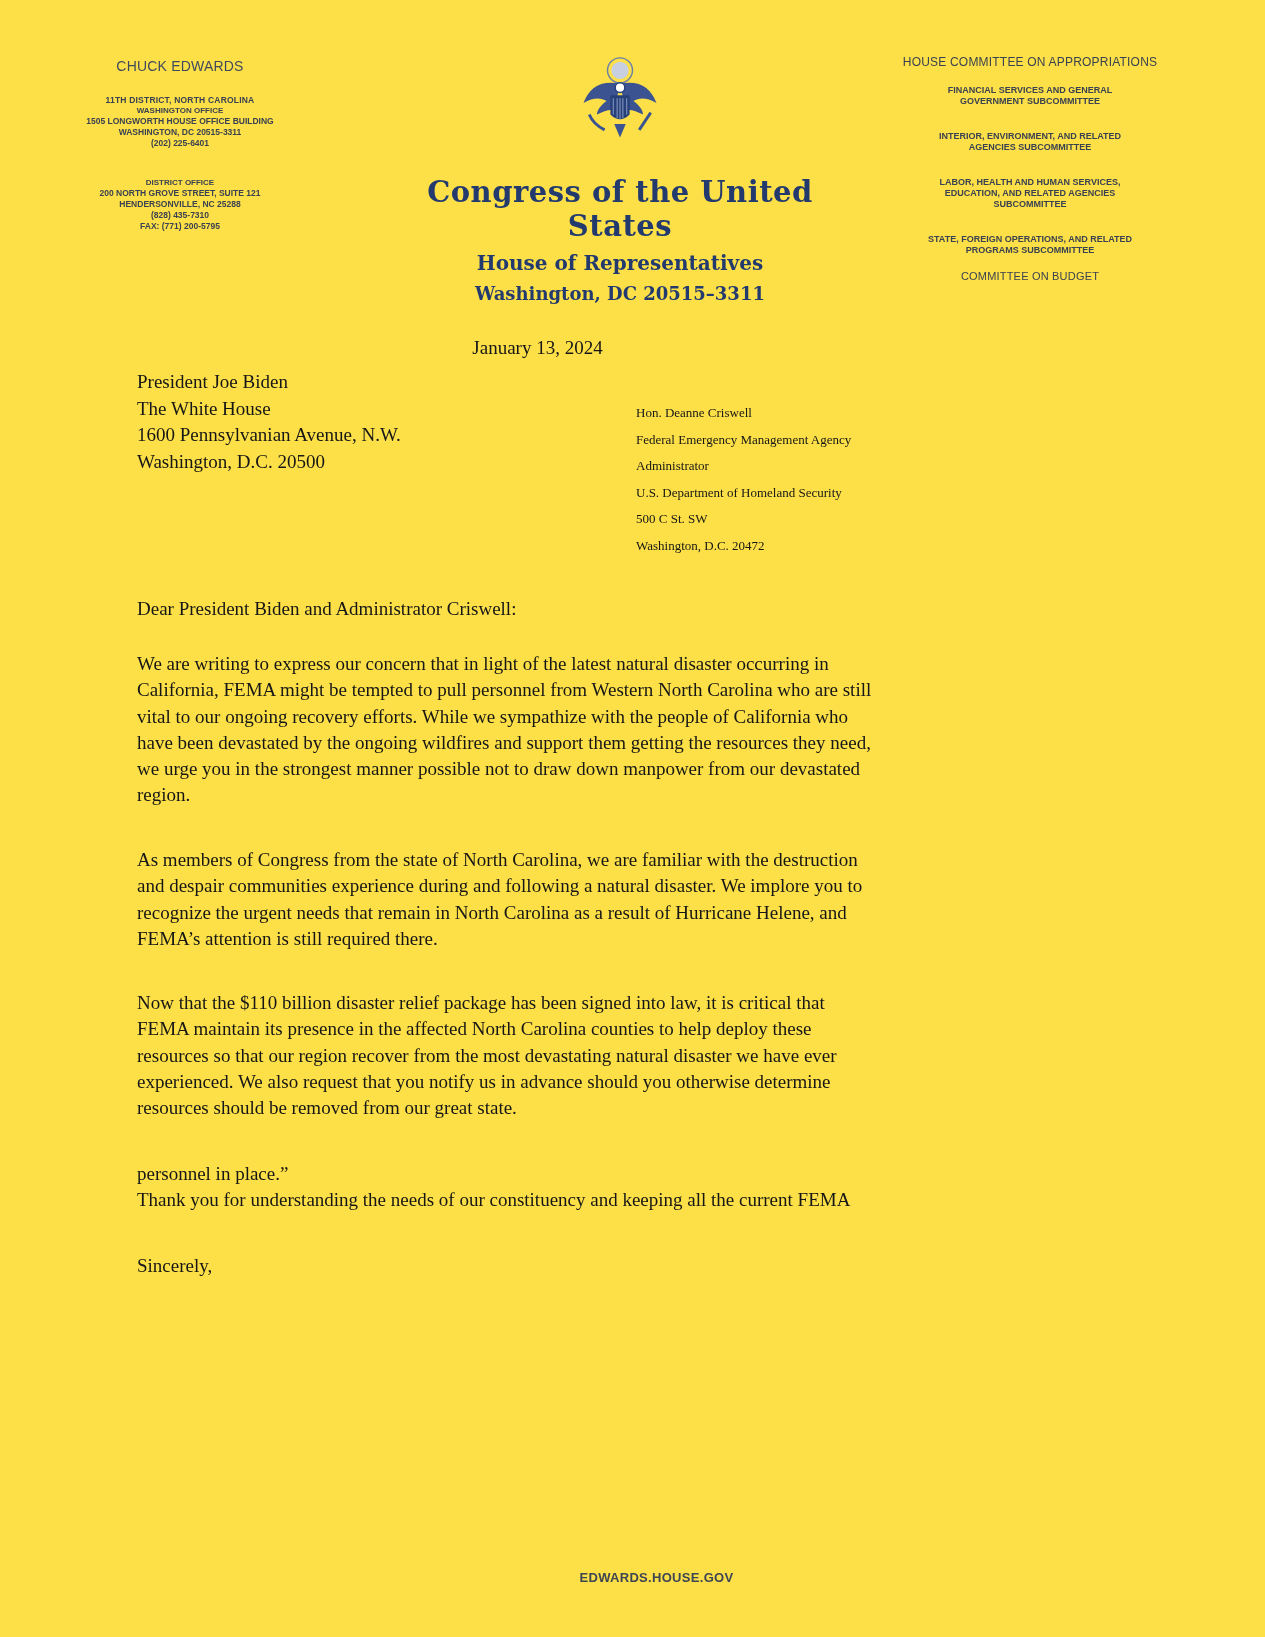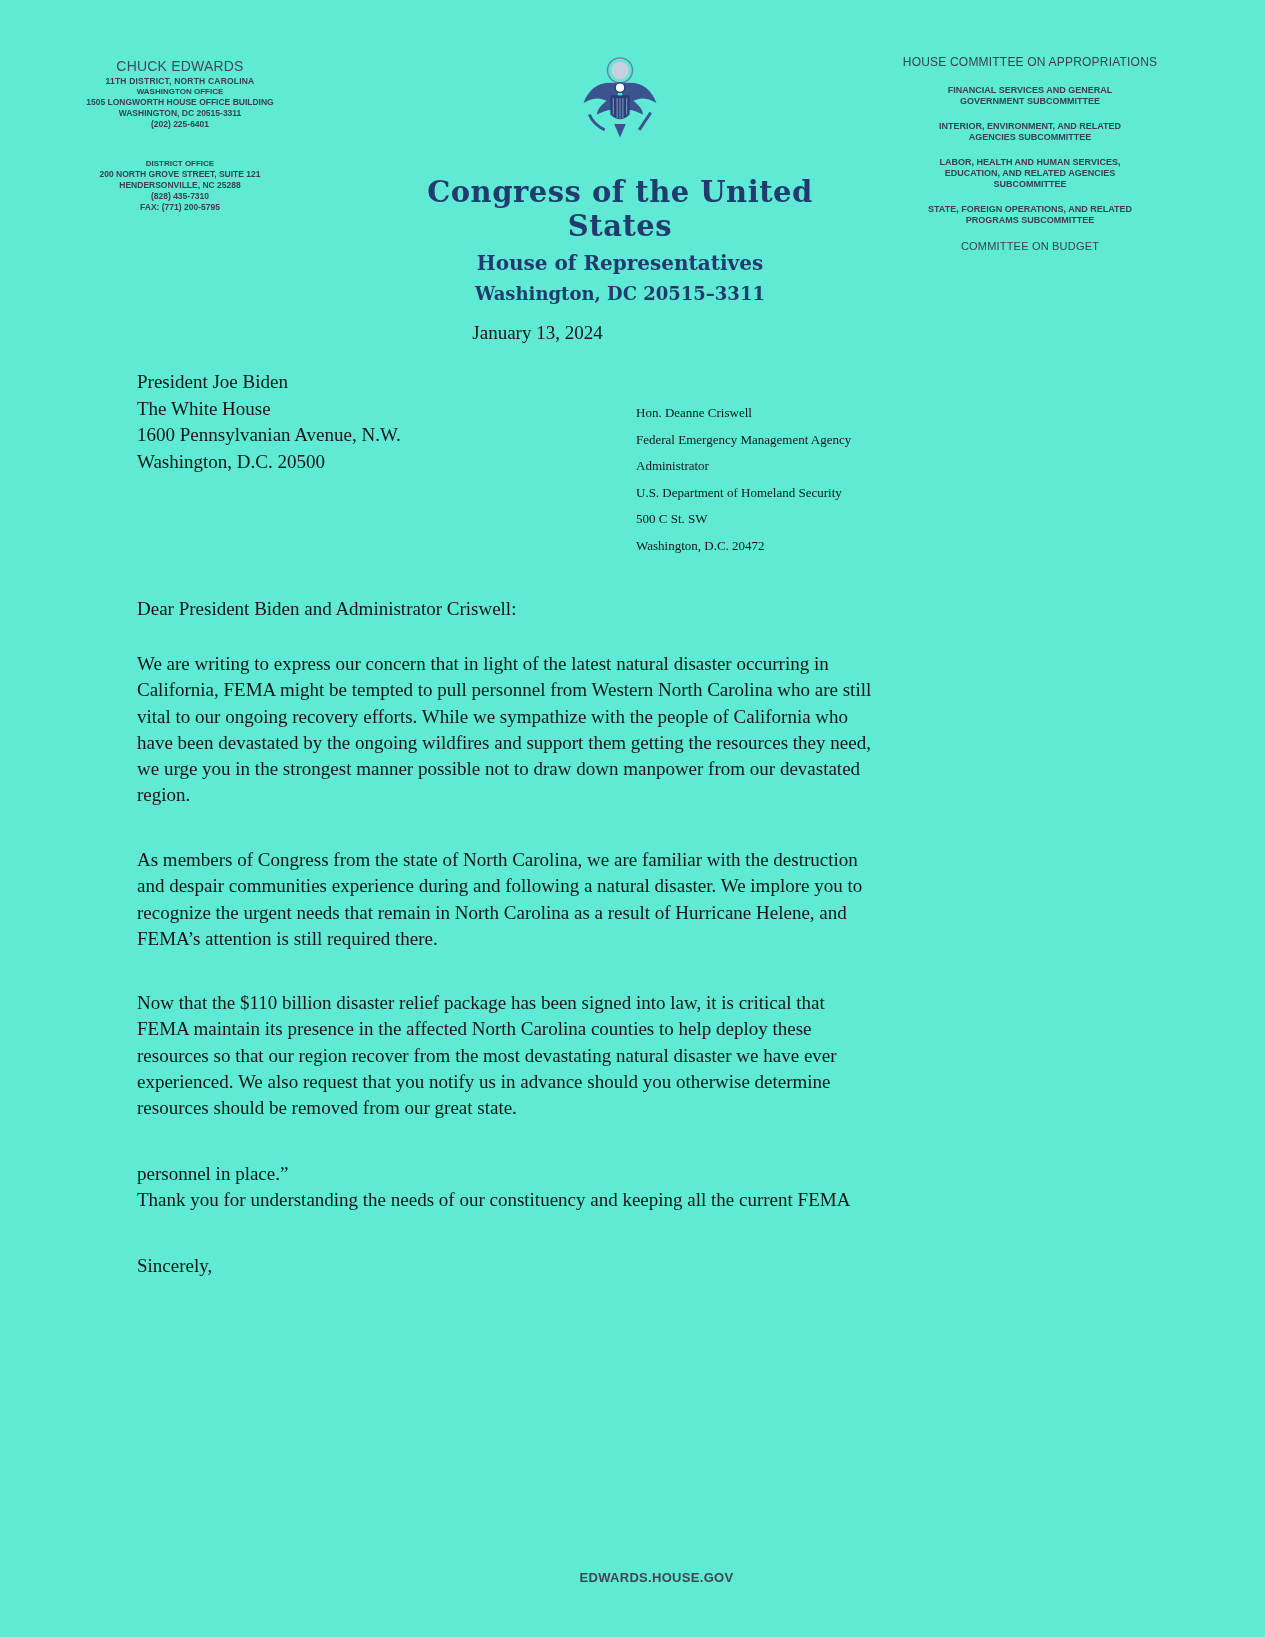--- a/index.html
+++ b/index.html
@@ -1,44 +1,44 @@
 <!DOCTYPE html>
 <html><head>
   <meta charset="utf-8">
   <style>
     html, body { margin: 0; padding: 0; background: #ffffff; }
     body { width: 1265px; height: 1637px; position: relative; overflow: hidden; }
-    .page { position: absolute; left: 0; top: 0; width: 1265px; height: 1637px; background: #5eead4; }
+    .page { position: absolute; left: 0; top: 0; width: 1265px; height: 1637px; background: #fde047; }
 
     
     .lh-left { position: absolute; left: 40px; top: 58px; width: 280px; text-align: center;
       font-family: "Liberation Sans", sans-serif; color: #3a4150; }
     .lh-left .name { font-size: 14px; letter-spacing: 0.2px; color: #414a5c; }
-    .lh-left .district { font-size: 8.5px; font-weight: bold; margin-top: 2px; letter-spacing: 0.2px; }
+    .lh-left .district { font-size: 8.5px; font-weight: bold; margin-top: 21px; letter-spacing: 0.2px; }
     .lh-left .office-block { font-size: 8.5px; line-height: 11px; font-weight: bold; }
     .lh-left .office-block.district-office { margin-top: 28px; }
     .lh-left .office-title { font-size: 8px; }
 
     .lh-center { position: absolute; left: 370px; top: 55px; width: 500px; text-align: center; color: #27407a; }
     .seal { width: 96px; height: 96px; margin: 0 auto; display: block; }
     .congress { font-family: "DejaVu Serif", serif; font-weight: bold; font-size: 29px; margin-top: 24px;
       letter-spacing: 0.5px; color: #233a6e; }
     .house { font-family: "DejaVu Serif", serif; font-weight: bold; font-size: 20px; margin-top: 8px; color: #233a6e; }
     .dc { font-family: "DejaVu Serif", serif; font-weight: bold; font-size: 18px; margin-top: 8px; color: #233a6e; }
 
     .lh-right { position: absolute; left: 860px; top: 55px; width: 340px; text-align: center;
       font-family: "Liberation Sans", sans-serif; color: #3a4150; }
     .lh-right .committee { font-size: 12px; letter-spacing: 0.2px; }
-    .lh-right .sub { font-size: 9px; font-weight: bold; line-height: 11px; margin-top: 14px; }
+    .lh-right .sub { font-size: 9px; font-weight: bold; line-height: 11px; margin-top: 24px; }
     .lh-right .sub.first { margin-top: 16px; }
     .lh-right .budget { font-size: 11px; margin-top: 14px; letter-spacing: 0.2px; }
 
     
     .serif { font-family: "Liberation Serif", serif; color: #161616; font-size: 19px; }
-    .date { position: absolute; left: 0; width: 1075px; top: 322px; text-align: center; font-size: 19px; }
+    .date { position: absolute; left: 0; width: 1075px; top: 337px; text-align: center; font-size: 19px; }
     .addr-left { position: absolute; left: 137px; top: 369px; line-height: 26.5px; font-size: 19px; }
     .addr-right { position: absolute; left: 636px; top: 400px; line-height: 26.5px; font-size: 13px; }
     .salutation { position: absolute; left: 137px; top: 598px; font-size: 19px; }
     .body-text { position: absolute; left: 137px; width: 950px; font-size: 19px; line-height: 26.3px; }
     .p1 { top: 651px; }
     .p2 { top: 847px; }
     .p3 { top: 990px; }
     .p4 { top: 1161px; }
     .closing { position: absolute; left: 137px; top: 1255px; font-size: 19px; }
     .body-text .line { display: block; white-space: nowrap; }

